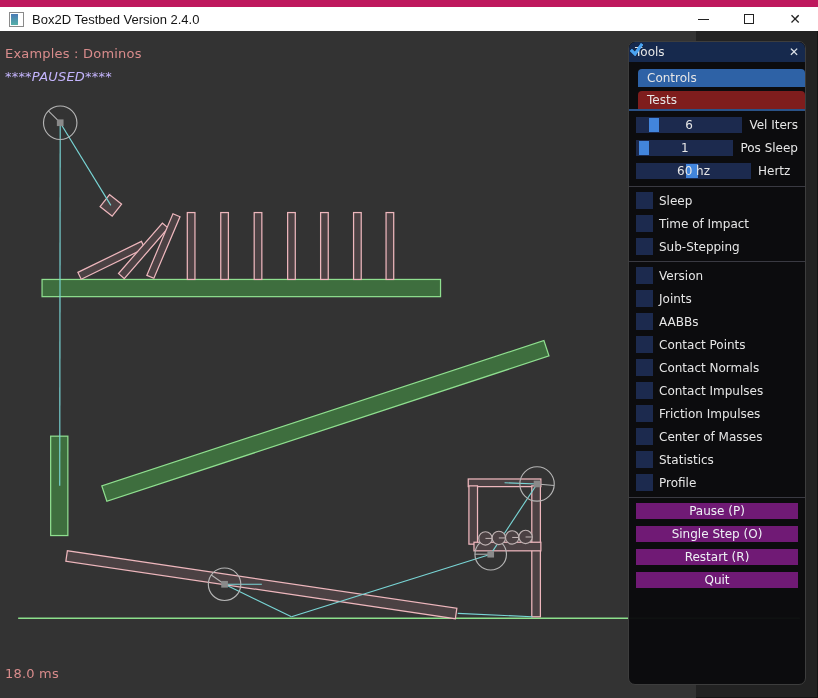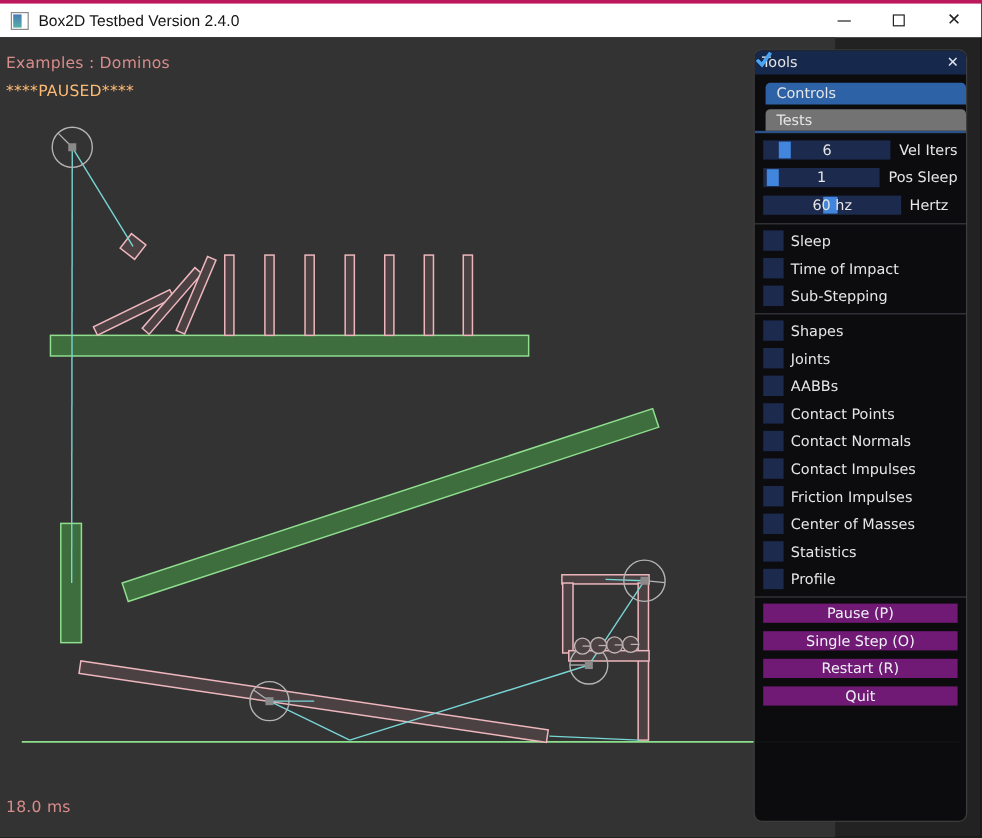--- a/index.html
+++ b/index.html
@@ -1,21 +1,21 @@
 <!DOCTYPE html>
 <html><head>
 <meta charset="utf-8">
 <style>
   html,body{margin:0;padding:0;background:#222;}
   *{box-sizing:border-box;}
   .window{position:relative;width:818px;height:698px;overflow:hidden;
           font-family:"DejaVu Sans",sans-serif;box-shadow:inset 0 0 0 1px #141414;}
   
   .titlebar{position:absolute;left:0;top:0;width:818px;height:31px;background:#ffffff;
-            border-top:3px solid #be185d;display:flex;align-items:center;}
+            border-top:7px solid #be185d;display:flex;align-items:center;}
   .app-icon{width:15px;height:15px;margin-left:9px;border:1px solid #8a8a8a;background:#fff;
             position:relative;flex:0 0 auto;}
   .app-icon::before{content:"";position:absolute;left:1px;top:1px;bottom:1px;width:7px;
             background:linear-gradient(#4a7ab5,#55b0a8);}
   .win-title{margin-left:8px;font-family:"Liberation Sans",sans-serif;font-size:13px;color:#151515;}
   .win-controls{margin-left:auto;display:flex;height:100%;}
   .win-btn{width:46px;height:100%;display:flex;align-items:center;justify-content:center;
            color:#222;cursor:default;}
   .glyph-min{display:block;width:11px;height:1px;background:#222;}
   .glyph-max{display:block;width:10px;height:10px;border:1px solid #222;}
@@ -29,21 +29,21 @@
   #frame-time{left:5px;top:635px;}
   
   .tools-panel{position:absolute;left:628px;top:10px;width:178px;height:644px;
                background:rgba(11,11,13,0.97);border:1px solid #3d3d3d;border-radius:7px;
                color:#e6e6e6;font-size:12px;overflow:hidden;}
   .panel-header{height:20px;background:#16294d;display:flex;align-items:center;
                 padding:0 6px;border-radius:6px 6px 0 0;}
   .panel-close{margin-left:auto;font-size:12px;color:#dfe4ea;cursor:default;}
   .tab-bar{display:flex;margin:7px 0 0 9px;gap:4px;flex-direction:column;}
   .tab{height:18px;display:flex;align-items:center;padding:0 9px;border-radius:4px 4px 0 0;
-       background:#737373;}
+       background:#7f1d1d;}
   .tab.active{background:#2e62a6;}
   .tab-underline{height:2px;background:#2a5287;}
   .panel-body{padding:6px 7px 0 7px;}
   .slider-row{display:flex;align-items:center;height:16px;margin-bottom:7px;}
   .slider-track{position:relative;width:115px;height:16px;background:#1c2a4e;}
   .slider-grabber{position:absolute;top:1px;bottom:1px;background:#4285dc;}
   .slider-value{position:absolute;left:0;right:0;top:0;bottom:0;display:flex;
                 align-items:center;justify-content:center;z-index:2;}
   .slider-label{margin-left:7px;white-space:nowrap;}
   .sep{height:1px;background:#3a3a42;margin:4px -7px 5px -7px;}
@@ -121,21 +121,21 @@
         <line x1="517" y1="561" x2="524" y2="561" stroke="#bfb3b3" stroke-width="1.1"></line>
         <circle cx="531" cy="560.5" r="7" stroke="#bfb3b3" fill="#4b4143" stroke-width="1.2"></circle>
         <line x1="531" y1="560.5" x2="538" y2="560.5" stroke="#bfb3b3" stroke-width="1.1"></line>
         <rect x="40.5" y="123.5" width="7" height="7" fill="#8a8a8a"></rect>
         <rect x="212.5" y="606.5" width="7" height="7" fill="#8a8a8a"></rect>
         <rect x="539.5" y="501.5" width="7" height="7" fill="#8a8a8a"></rect>
         <rect x="491" y="575" width="7" height="7" fill="#8a8a8a"></rect>
       </svg>
 
     <div class="overlay-text" id="example-label" style="color: rgb(217, 140, 140);">Examples : Dominos</div>
-    <div class="overlay-text" id="paused-label" style="color: #fdba74;">****PAUSED****</div>
+    <div class="overlay-text" id="paused-label" style="color: #c4b5fd; font-style: italic;">****PAUSED****</div>
     <div class="overlay-text" id="frame-time" style="color: rgb(217, 140, 140);">18.0 ms</div>
 
     <div class="tools-panel">
       <div class="panel-header">
         <span>Tools</span>
         <span class="panel-close">✕</span>
       </div>
       <div class="tab-bar" id="tab-bar">
           <div class="tab active">Controls</div>
           <div class="tab">Tests</div>
@@ -185,21 +185,21 @@
             </div>
           </div>
         <div class="sep"></div>
         <div id="checks-1">
             <div class="check-row">
               <span class="checkbox">
                 <svg width="15" height="15">
                   <polyline points="2,8 6,12 13,2" fill="none" stroke="#4aa2f0" stroke-width="2.6"></polyline>
                 </svg>
               </span>
-              <span class="check-label">Shapes</span>
+              <span class="check-label">Version</span>
             </div>
             <div class="check-row">
               <span class="checkbox">
                 <svg width="15" height="15">
                   <polyline points="2,8 6,12 13,2" fill="none" stroke="#4aa2f0" stroke-width="2.6"></polyline>
                 </svg>
               </span>
               <span class="check-label">Joints</span>
             </div>
             <div class="check-row">

